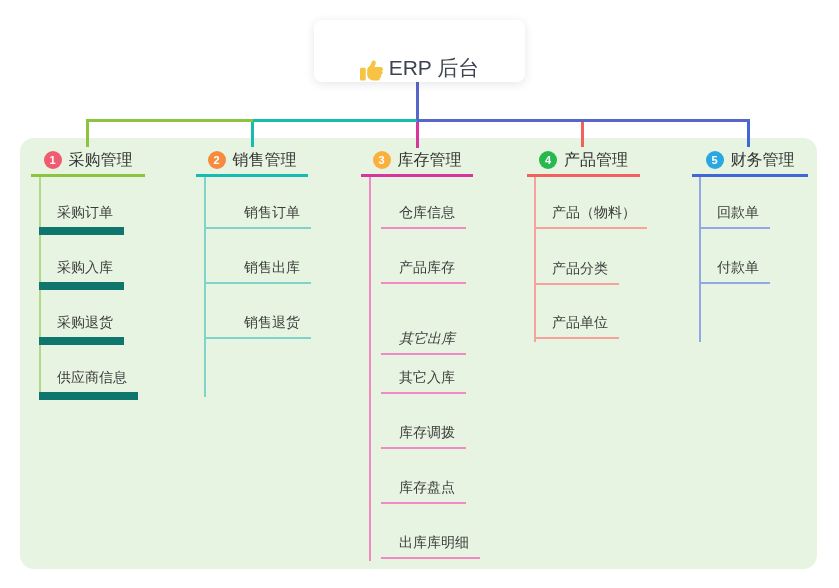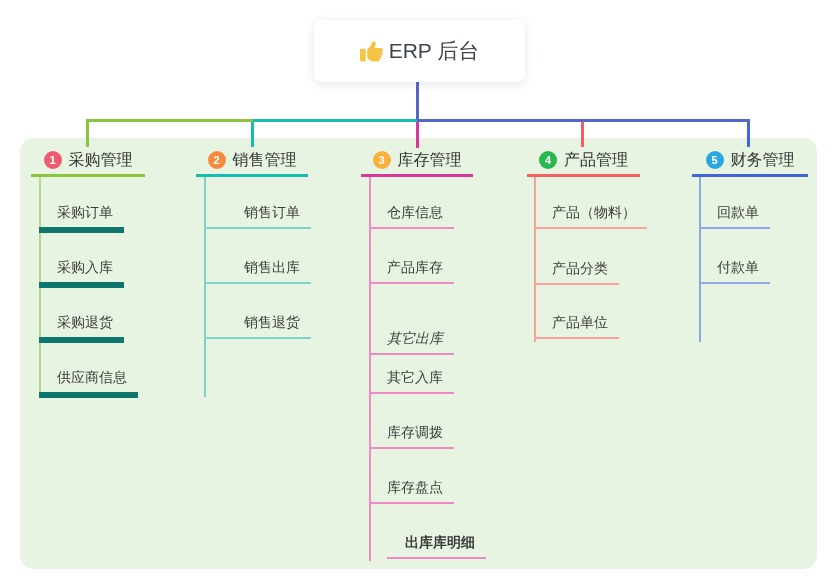--- a/index.html
+++ b/index.html
@@ -10,21 +10,21 @@
   }
   .panel{
     position:absolute;left:20px;top:138px;width:797px;height:431px;
     background:#e7f4e1;border-radius:14px;
   }
   
   .root-card{
     position:absolute;left:314px;top:20px;width:211px;height:62px;
     background:#ffffff;border-radius:8px;
     box-shadow:0 2px 10px rgba(40,50,80,0.12);
-    display:flex;align-items:center;justify-content:center;gap:6px;
+    display:flex;align-items:flex-end;justify-content:center;gap:6px;
     font-size:21px;font-weight:500;color:#3d4350;
   }
   .thumb-icon{width:23px;height:23px;display:inline-block;}
   
   .line{position:absolute;}
   .h3{height:3px;} .w3{width:3px;} .w2{width:2px;}
   .c-indigo{background:#5667c8;}
   .c-green{background:#8cc43f;}   .c-green-l{background:#b2d88b;}
   .c-teal{background:#17bcb0;}    .c-teal-l{background:#7fd3c8;}
   .c-magenta{background:#d6369e;} .c-magenta-l{background:#ef8ac4;}
@@ -47,23 +47,23 @@
     color:#ffffff;font-size:11px;font-weight:bold;
   }
   .bg-b1{background:#f15b70;} .bg-b2{background:#f68a3e;} .bg-b3{background:#fbb03b;}
   .bg-b4{background:#27b94e;} .bg-b5{background:#2aa7e1;}
   
   .child{
     position:absolute;
     padding:12px 11px 5px 18px;
     font-size:14px;color:#3c3c3c;white-space:nowrap;
   }
-  .child.u-green{border-bottom:6px solid #0f766e;}
+  .child.u-green{border-bottom:8px solid #0f766e;}
   .child.u-teal{border-bottom:2px solid #7fd3c8;padding-left:40px;}
-  .child.u-magenta{border-bottom:2px solid #ef8ac4;}
+  .child.u-magenta{border-bottom:2px solid #ef8ac4;margin-left:12px;}
   .child.u-red{border-bottom:2px solid #f9a29c;}
   .child.u-blue{border-bottom:2px solid #92a7e6;}
 </style>
 </head>
 <body>
 
 <div class="canvas">
 
   <div class="panel"></div>
 
@@ -109,21 +109,21 @@
     <span class="badge bg-b3">3</span>
     <span>库存管理</span>
   </div>
   <div class="line w2 c-magenta-l" style="left:369px;top:177px;height:384px;"></div>
   <div class="child u-magenta" style="left:369px;top:192px;"><span>仓库信息</span></div>
   <div class="child u-magenta" style="left:369px;top:247px;"><span>产品库存</span></div>
   <div class="child u-magenta" style="left:369px;top:318px;font-style:italic;"><span>其它出库</span></div>
   <div class="child u-magenta" style="left:369px;top:357px;"><span>其它入库</span></div>
   <div class="child u-magenta" style="left:369px;top:412px;"><span>库存调拨</span></div>
   <div class="child u-magenta" style="left:369px;top:467px;"><span>库存盘点</span></div>
-  <div class="child u-magenta" style="left:387px;top:522px;font-weight:bold;"><span>出库库明细</span></div>
+  <div class="child u-magenta" style="left:369px;top:522px;"><span>出库库明细</span></div>
 
   <div class="bhead u-red" style="left:527px;width:113px;">
     <span class="badge bg-b4">4</span>
     <span>产品管理</span>
   </div>
   <div class="line w2 c-red-l" style="left:534px;top:177px;height:165px;"></div>
   <div class="child u-red" style="left:534px;top:192px;text-align:center;"><span>产品（物料）</span></div>
   <div class="child u-red" style="left:534px;top:248px;"><span>产品分类</span></div>
   <div class="child u-red" style="left:534px;top:302px;"><span>产品单位</span></div>
 

